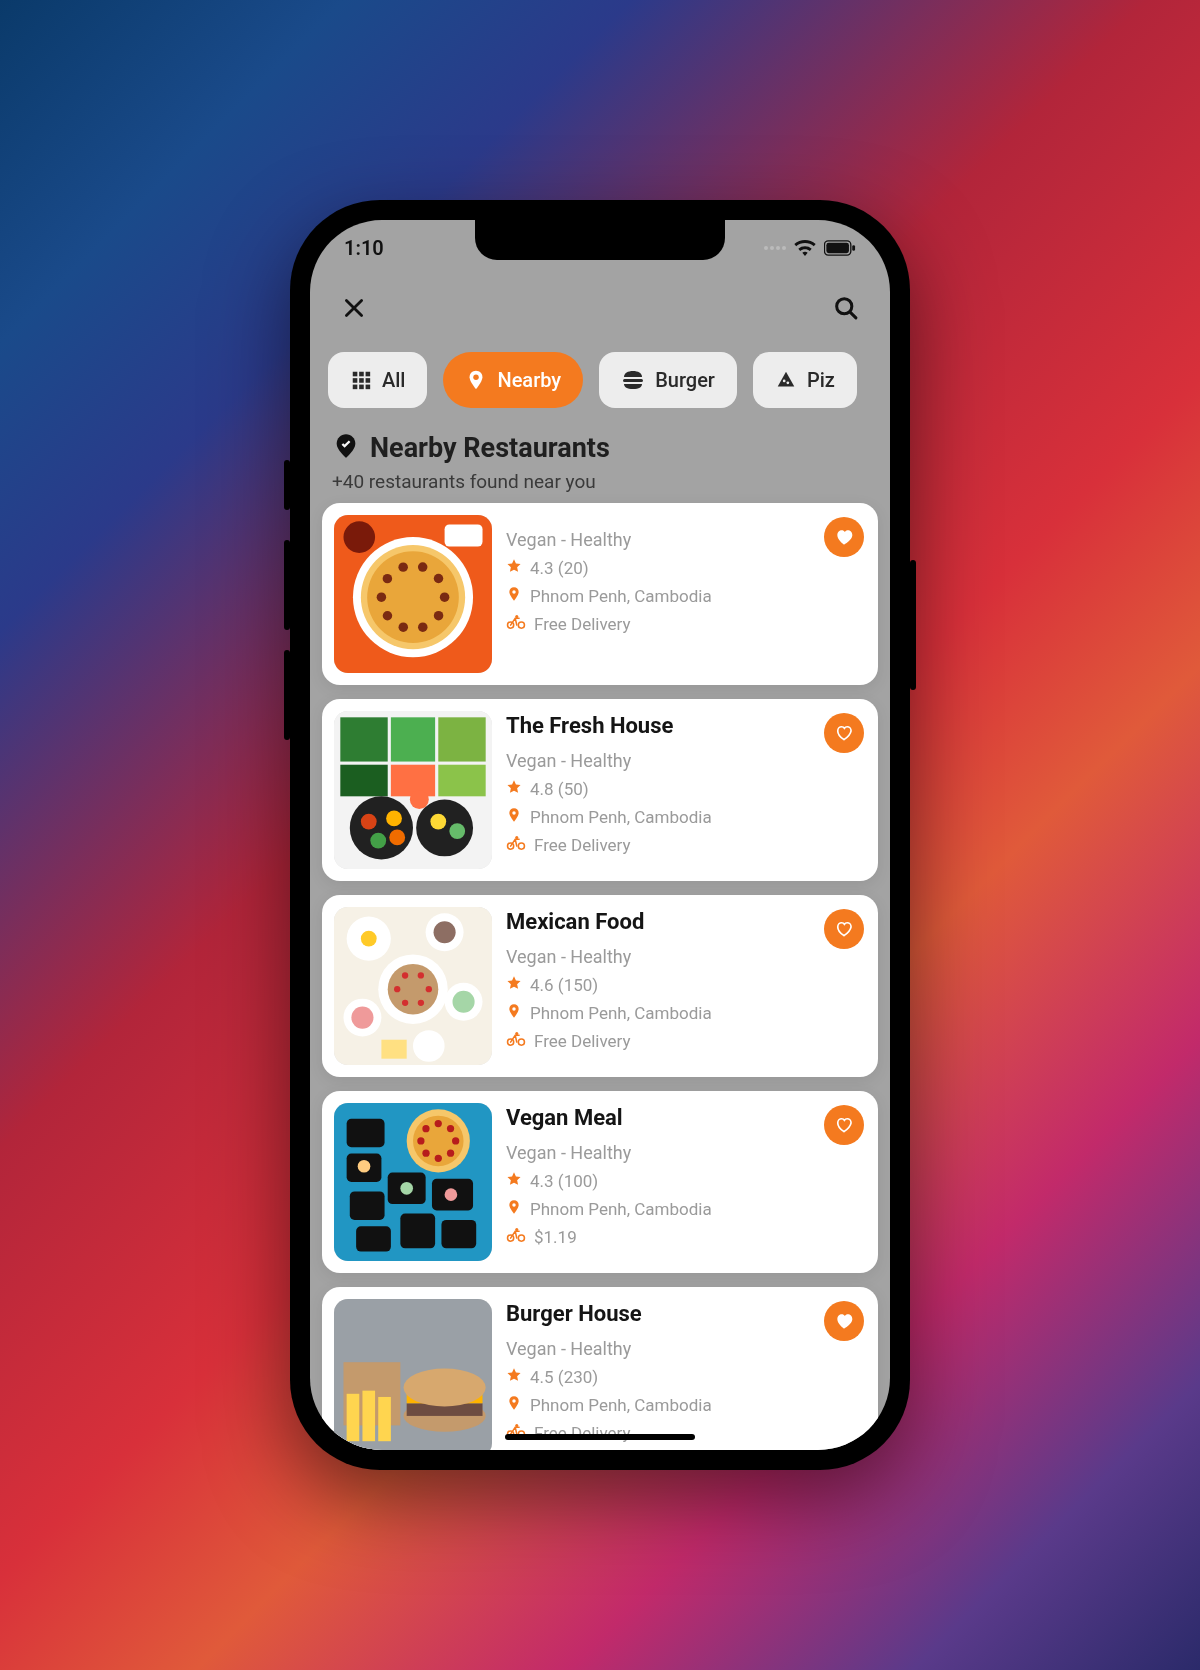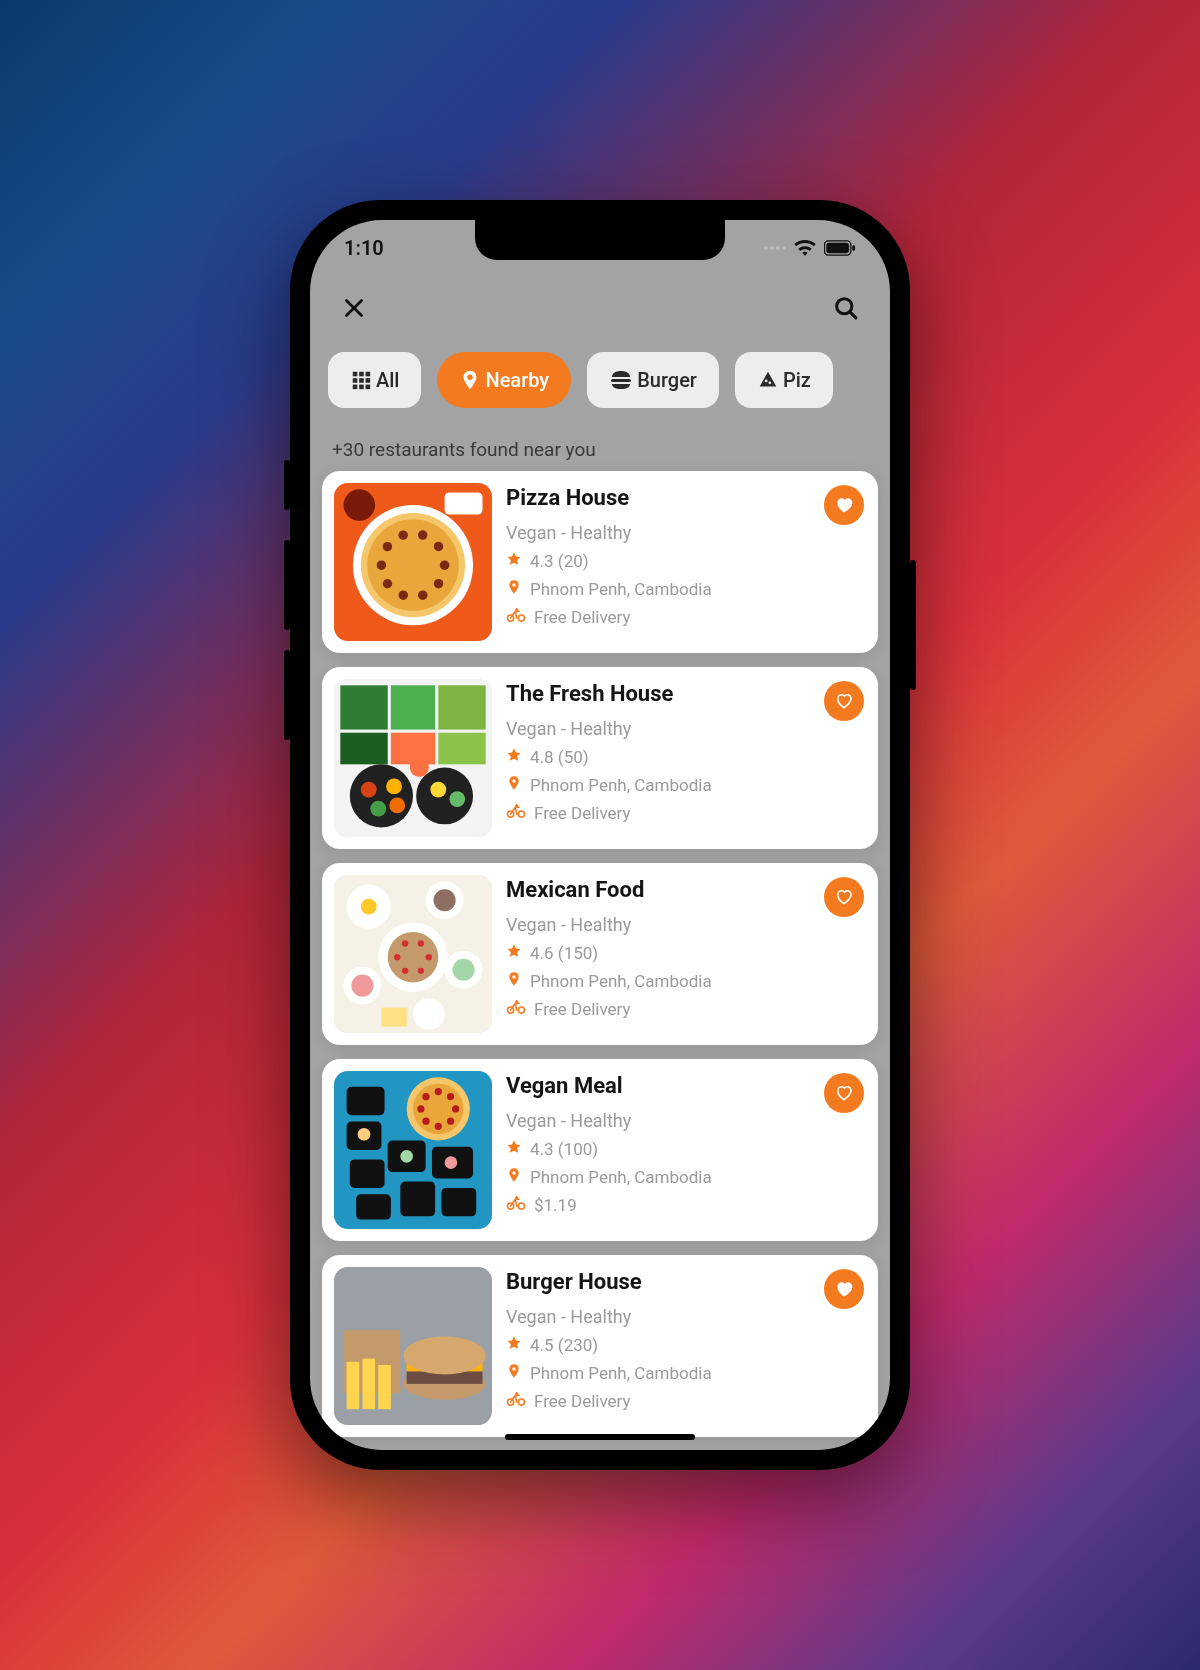--- a/index.html
+++ b/index.html
@@ -91,21 +91,21 @@
   }
 
   
   .chips {
     display:flex; gap:16px;
     padding: 8px 0 8px 18px;
     overflow:hidden;
   }
   .chip {
     flex: 0 0 auto;
-    display:flex; align-items:center; gap:4px;
+    display:flex; align-items:center; gap:10px;
     height:56px; padding: 0 22px;
     background:#ededed;
     color:#2a2a2a;
     border-radius:16px;
     font-size:20px;
     font-weight:500;
   }
   .chip.active {
     background:#f47a1f;
     color:#fff;
@@ -247,21 +247,30 @@
               <path fill="#2a2a2a" d="M12 3l9 16H3z"></path>
               <circle cx="10" cy="13" r="1.5" fill="#ededed"></circle>
               <circle cx="14" cy="15" r="1.5" fill="#ededed"></circle>
             </svg>
           </span>
           <span>Piz</span>
         </div>
       </div>
 
     <div class="section-header">
-      <div class="section-sub">+30 restaurants found near you</div>
+      <div class="section-title-row">
+        <span>
+          <svg width="28" height="28" viewBox="0 0 24 24">
+              <path fill="#111" d="M12 2C7.6 2 4 5.6 4 10c0 5.3 8 12 8 12s8-6.7 8-12c0-4.4-3.6-8-8-8z"></path>
+              <path fill="#f7f7f7" d="M10.8 13.6l-2.6-2.6 1.4-1.4 1.2 1.2 3.6-3.6 1.4 1.4z"></path>
+            </svg>
+        </span>
+        <span class="section-title">Nearby Restaurants</span>
+      </div>
+      <div class="section-sub">+40 restaurants found near you</div>
     </div>
 
     <div class="list" id="list">
         <div class="card">
     <div class="thumb">
             <svg viewBox="0 0 100 100">
               <rect width="100" height="100" fill="#ef5a1b"></rect>
       <circle cx="50" cy="52" r="38" fill="#fff"></circle>
       <circle cx="50" cy="52" r="33" fill="#f6c76a"></circle>
       <circle cx="50" cy="52" r="29" fill="#e9a63a"></circle>
@@ -273,21 +282,20 @@
               <circle cx="30.00002536544921" cy="52.03185305832974" r="3" fill="#7a2a12"></circle>
               <circle cx="33.79722235752001" cy="40.275240016599454" r="3" fill="#7a2a12"></circle>
               <circle cx="43.77726381072235" cy="32.99269734237247" r="3" fill="#7a2a12"></circle>
               <circle cx="56.131849359381995" cy="32.96318242368629" r="3" fill="#7a2a12"></circle>
               <circle cx="66.14657246687901" cy="40.19795790670849" r="3" fill="#7a2a12"></circle>
       <circle cx="16" cy="14" r="10" fill="#7a1a0a"></circle>
       <rect x="70" y="6" width="24" height="14" rx="3" fill="#fff"></rect>
             </svg>
           </div>
     <div class="card-body">
-      <div class="r-name">Pizza House</div>
       <div class="r-tags">Vegan - Healthy</div>
       <div class="r-row">
         <span class="accent"><svg width="16" height="16" viewBox="0 0 24 24">
                   <path fill="#f47a1f" d="M12 2l2.9 6.3 6.9.8-5.1 4.7 1.4 6.8L12 17.8 5.9 20.6l1.4-6.8L2.2 9.1l6.9-.8z"></path>
                 </svg></span>
         <span><span>4.3</span> (<span>20</span>)</span>
       </div>
       <div class="r-row">
         <span class="accent"><svg width="16" height="16" viewBox="0 0 24 24">
                   <path fill="#f47a1f" d="M12 2C8 2 5 5 5 9c0 4.7 7 13 7 13s7-8.3 7-13c0-4-3-7-7-7z"></path>

